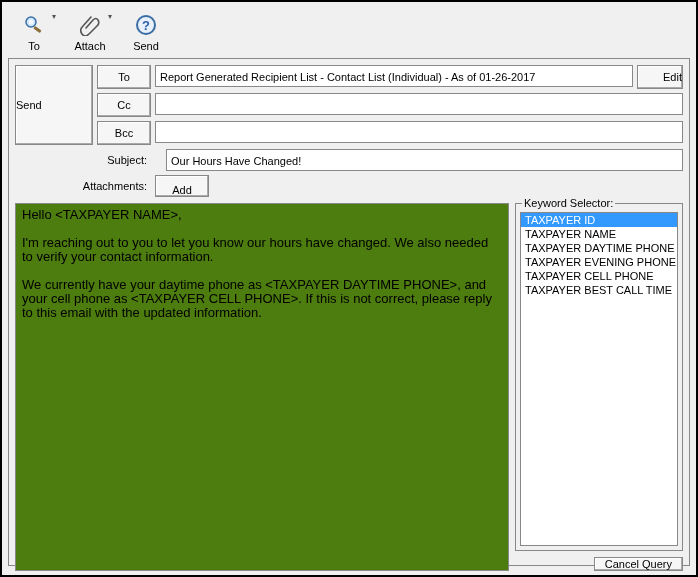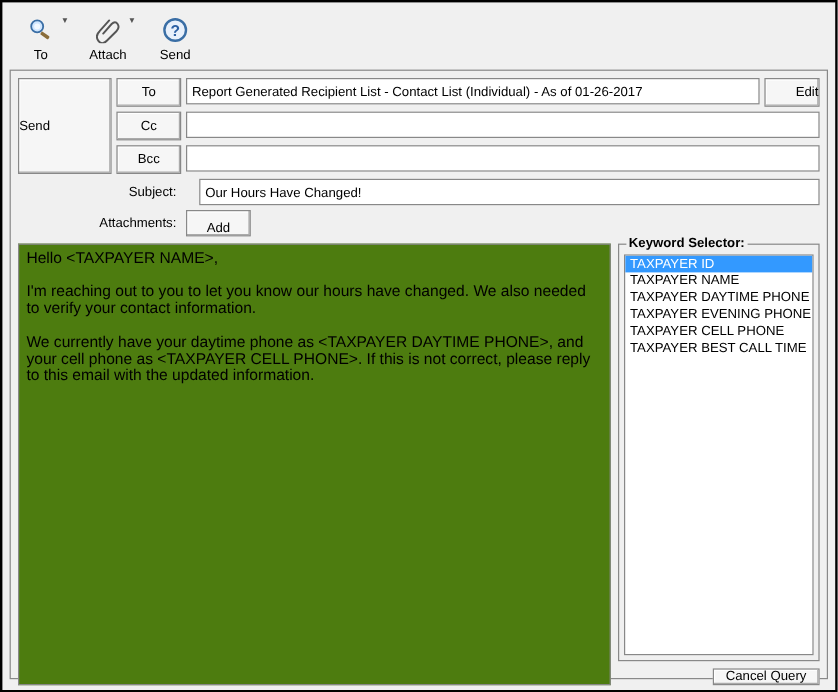--- a/index.html
+++ b/index.html
@@ -181,21 +181,20 @@
     display: flex;
     flex-direction: column;
   }
   .keyword-group .legend {
     position: absolute;
     top: -7px;
     left: 6px;
     background: #f0f0f0;
     padding: 0 2px;
     font-size: 11px;
-    font-weight: bold;
   }
   .keyword-list {
     border: 1px solid #888;
     background: #fff;
     flex: 1;
     overflow: auto;
     font-size: 11px;
   }
   .keyword-item {
     padding: 1px 4px;

